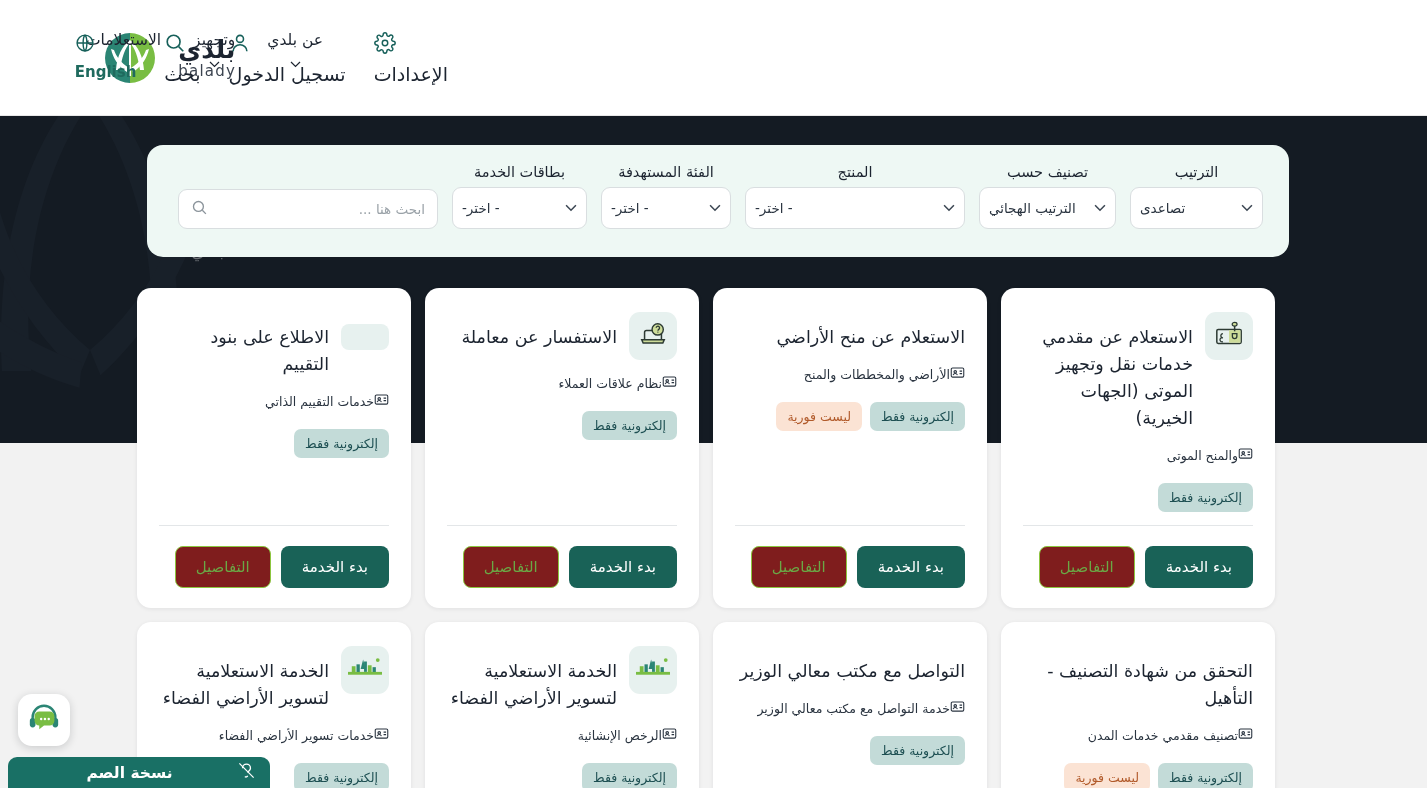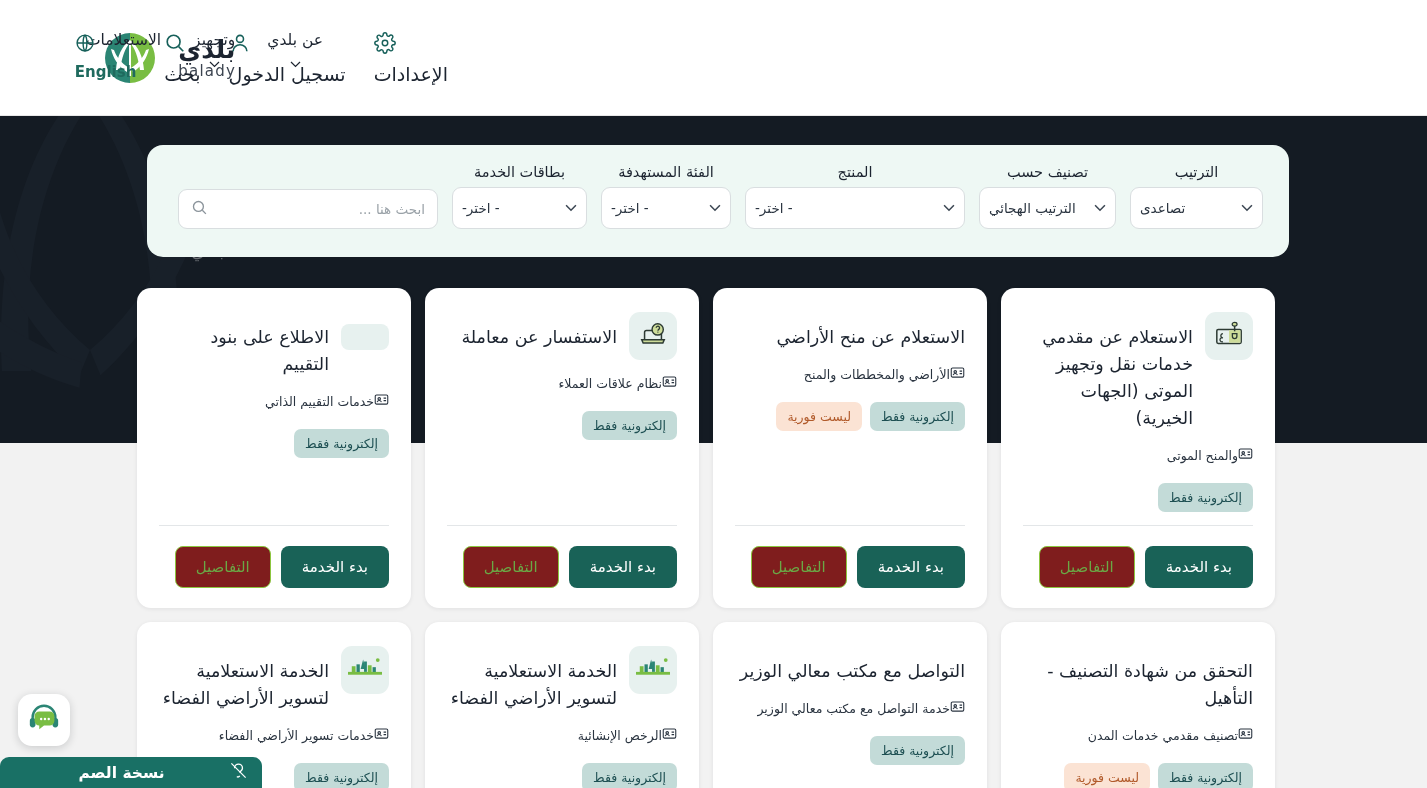--- a/index.html
+++ b/index.html
@@ -169,21 +169,21 @@
 
   
   .a11y-fab {
     position: absolute; left: 18px; top: 694px;
     width: 52px; height: 52px; border-radius: 14px;
     background: #ffffff; box-shadow: 0 2px 8px rgba(20,27,35,0.18);
     display: flex; align-items: center; justify-content: center;
     z-index: 40; cursor: pointer;
   }
   .deaf-bar {
-    position: absolute; left: 0; top: 757px;
+    position: absolute; left: 8px; top: 757px;
     width: 262px; height: 31px;
     background: #197065; border-radius: 9px 9px 0 0;
     display: flex; flex-direction: row-reverse; align-items: center;
     justify-content: space-between; padding: 0 14px;
     z-index: 40; cursor: pointer;
   }
   .deaf-label {
     flex: 1; text-align: center; color: #ffffff; font-size: 15.5px; font-weight: 700;
   }
 </style>

